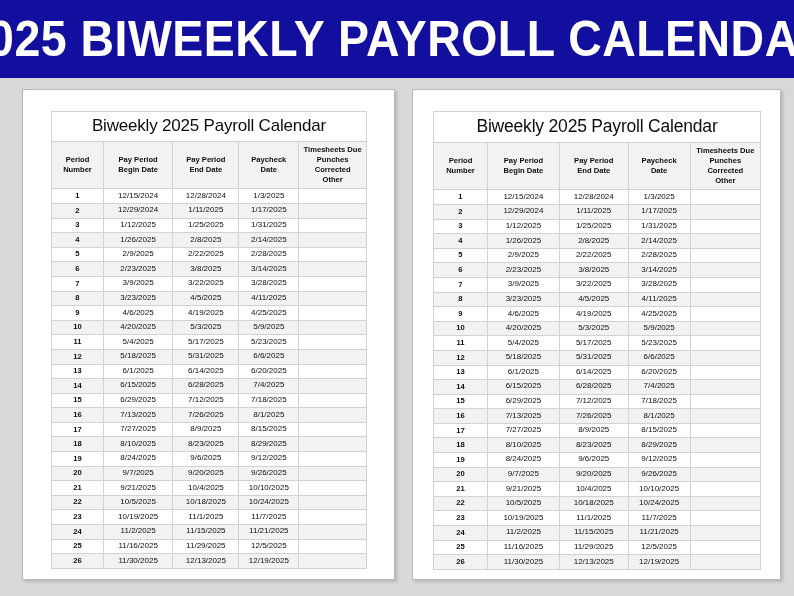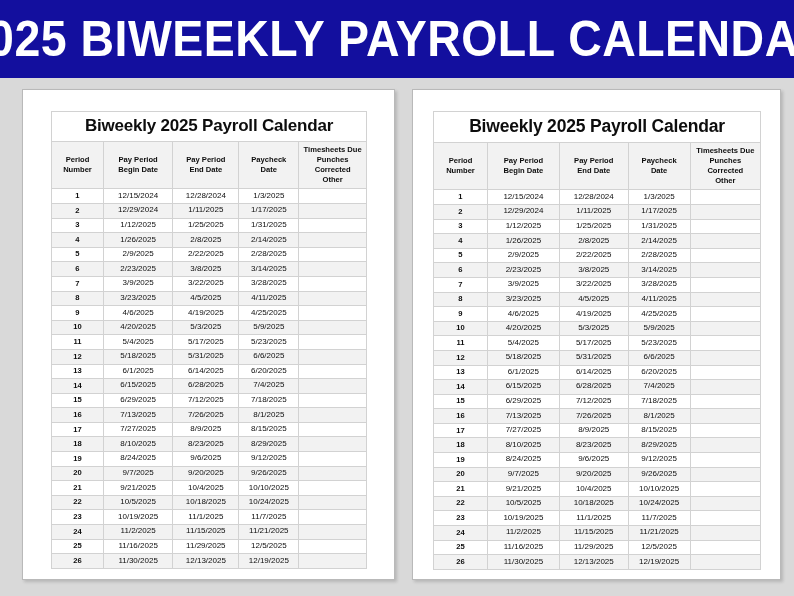--- a/index.html
+++ b/index.html
@@ -90,21 +90,21 @@
   table.payroll td,
   table.payroll th {
     border: 1px solid #d2d2d2;
     padding: 0;
     vertical-align: middle;
     text-align: center;
     color: #0d0d0d;
   }
   .tbl-title {
     font-size: 17px;
-    font-weight: 700;
+    font-weight: 400;
     letter-spacing: -0.2px;
     padding: 4px 0 5px 0 !important;
     background: #ffffff;
     white-space: nowrap;
   }
   .card-right .tbl-title {
     font-size: 17.5px;
   }
   thead.col-head th {
     background: #f2f2f2;

